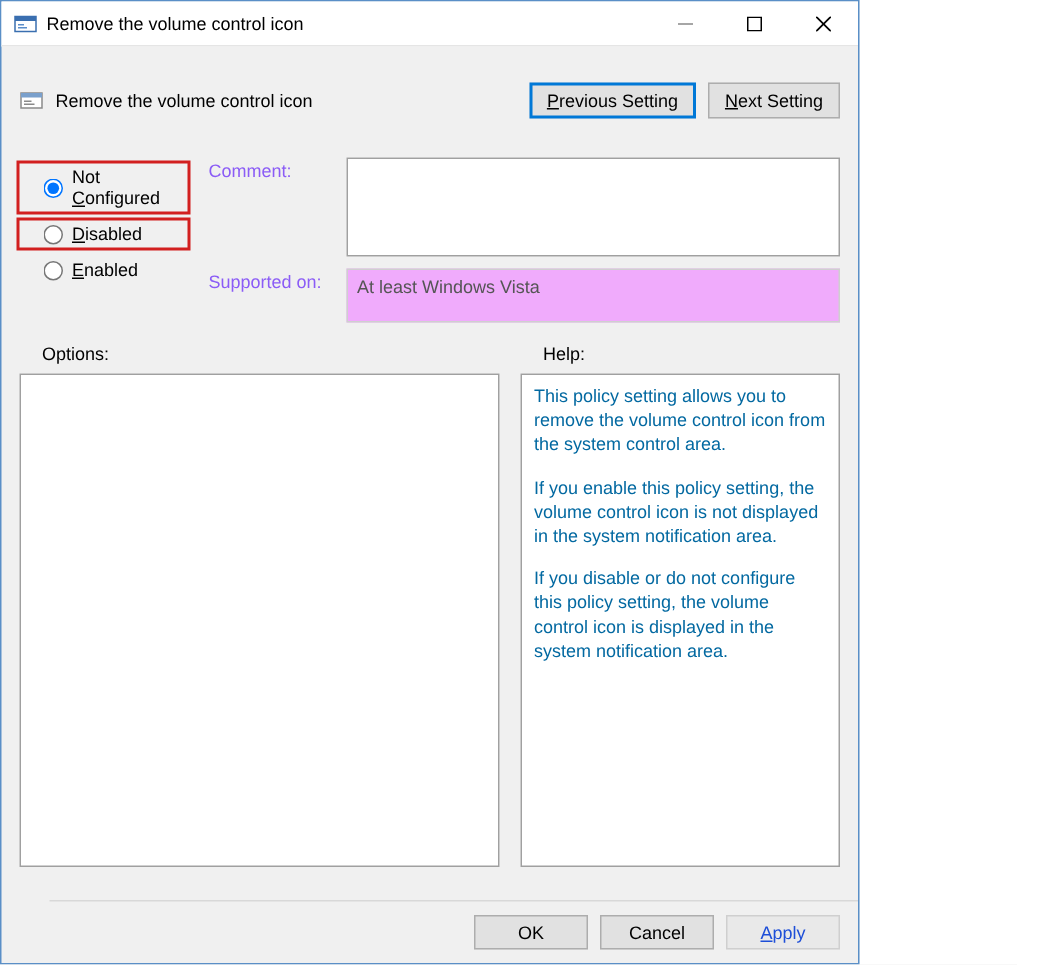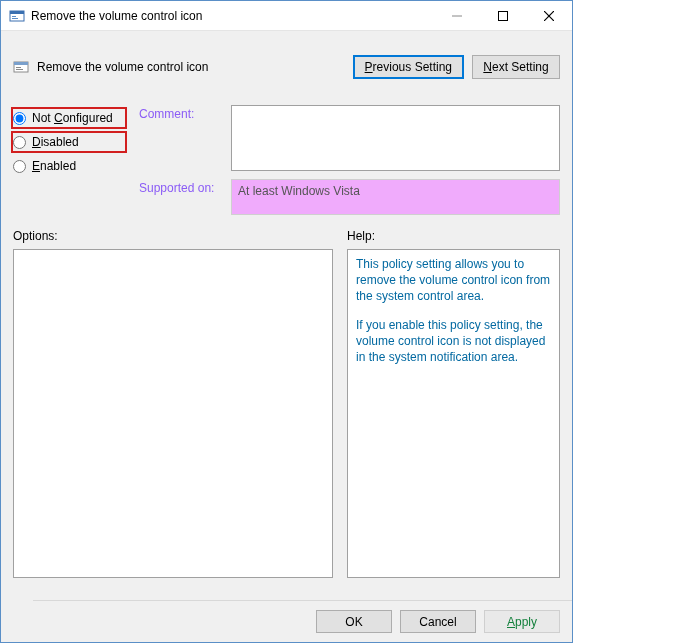--- a/index.html
+++ b/index.html
@@ -103,21 +103,21 @@
       width: 112px;
       display: flex;
       flex-direction: column;
       gap: 6px;
       padding-top: 4px;
     }
     .radio-wrap {
       display: inline-flex;
       align-items: center;
       gap: 6px;
-      padding: 2px 0;
+      padding: 2px 16px;
     }
     .radio-wrap.highlighted {
       outline: 2px solid #d21f1f;
       outline-offset: 0px;
     }
     .radio-wrap input[type="radio"] {
       margin: 0;
       width: 13px;
       height: 13px;
     }
@@ -155,20 +155,21 @@
       background: #f0abfc;
       border: 1px solid #cfcfcf;
       color: #555;
       padding: 4px 6px;
       overflow-y: scroll;
     }
     .mid-labels {
       display: flex;
       margin-top: 14px;
       gap: 14px;
+      margin-left: 15px;
     }
     .mid-labels .left { width: 320px; }
     .mid-labels .right { flex: 1; }
     .panes {
       display: flex;
       gap: 14px;
       margin-top: 6px;
       flex: 1;
       min-height: 0;
     }
@@ -200,21 +201,21 @@
       margin-left: 32px;
     }
     .footer-btn {
       width: 76px;
       height: 23px;
       background: #e1e1e1;
       border: 1px solid #adadad;
       cursor: default;
     }
     .footer-btn.disabled {
-      color: #15803d;
+      color: #1d4ed8;
       border: 1px solid #cfcfcf;
       background: #e9e9e9;
       text-align: center;
     }
     .footer-btn .ul { text-decoration: underline; }
     ::-webkit-scrollbar { width: 16px; }
     ::-webkit-scrollbar-track { background: #f0f0f0; }
     ::-webkit-scrollbar-thumb { background: #cdcdcd; }
     ::-webkit-scrollbar-button { background: #f0f0f0; height: 16px; }
   </style>
@@ -306,20 +307,21 @@
     <div class="mid-labels">
       <div class="left">Options:</div>
       <div class="right">Help:</div>
     </div>
 
     <div class="panes">
       <div class="options-pane"></div>
       <div class="help-pane">
         <p>This policy setting allows you to remove the volume control icon from the system control area.</p>
         <p>If you enable this policy setting, the volume control icon is not displayed in the system notification area.</p>
+        <p>If you disable or do not configure this policy setting, the volume control icon is displayed in the system notification area.</p>
       </div>
     </div>
 
   </div>
 
   <div class="footer">
     <button class="footer-btn">OK</button>
     <button class="footer-btn">Cancel</button>
     <button class="footer-btn disabled"><span class="ul">A</span><span>pply</span></button>
   </div>

